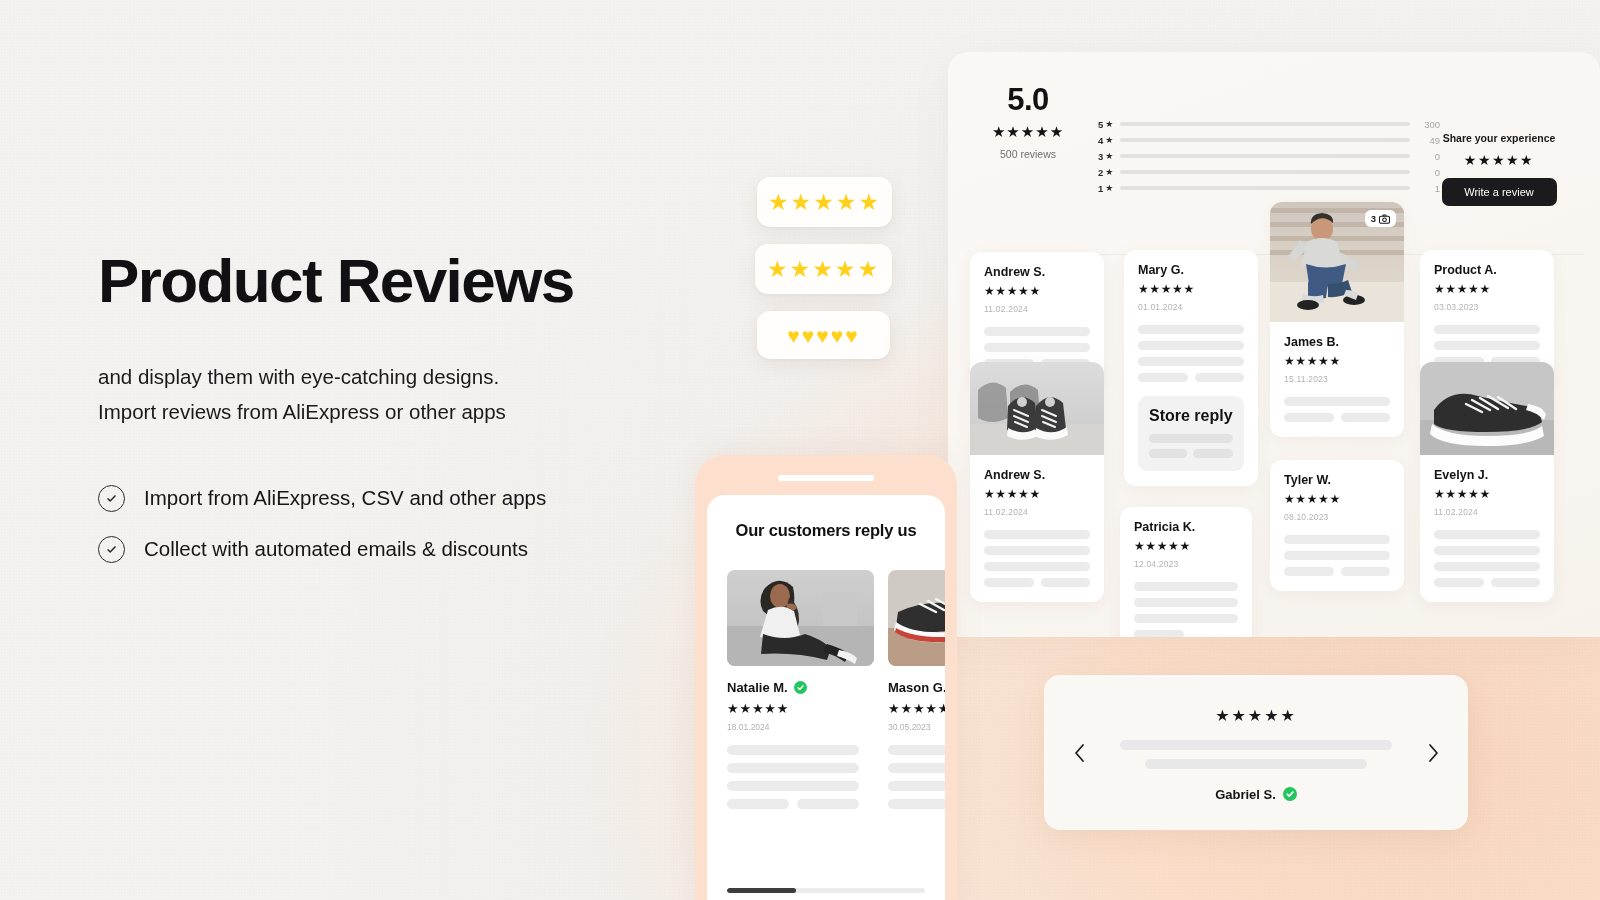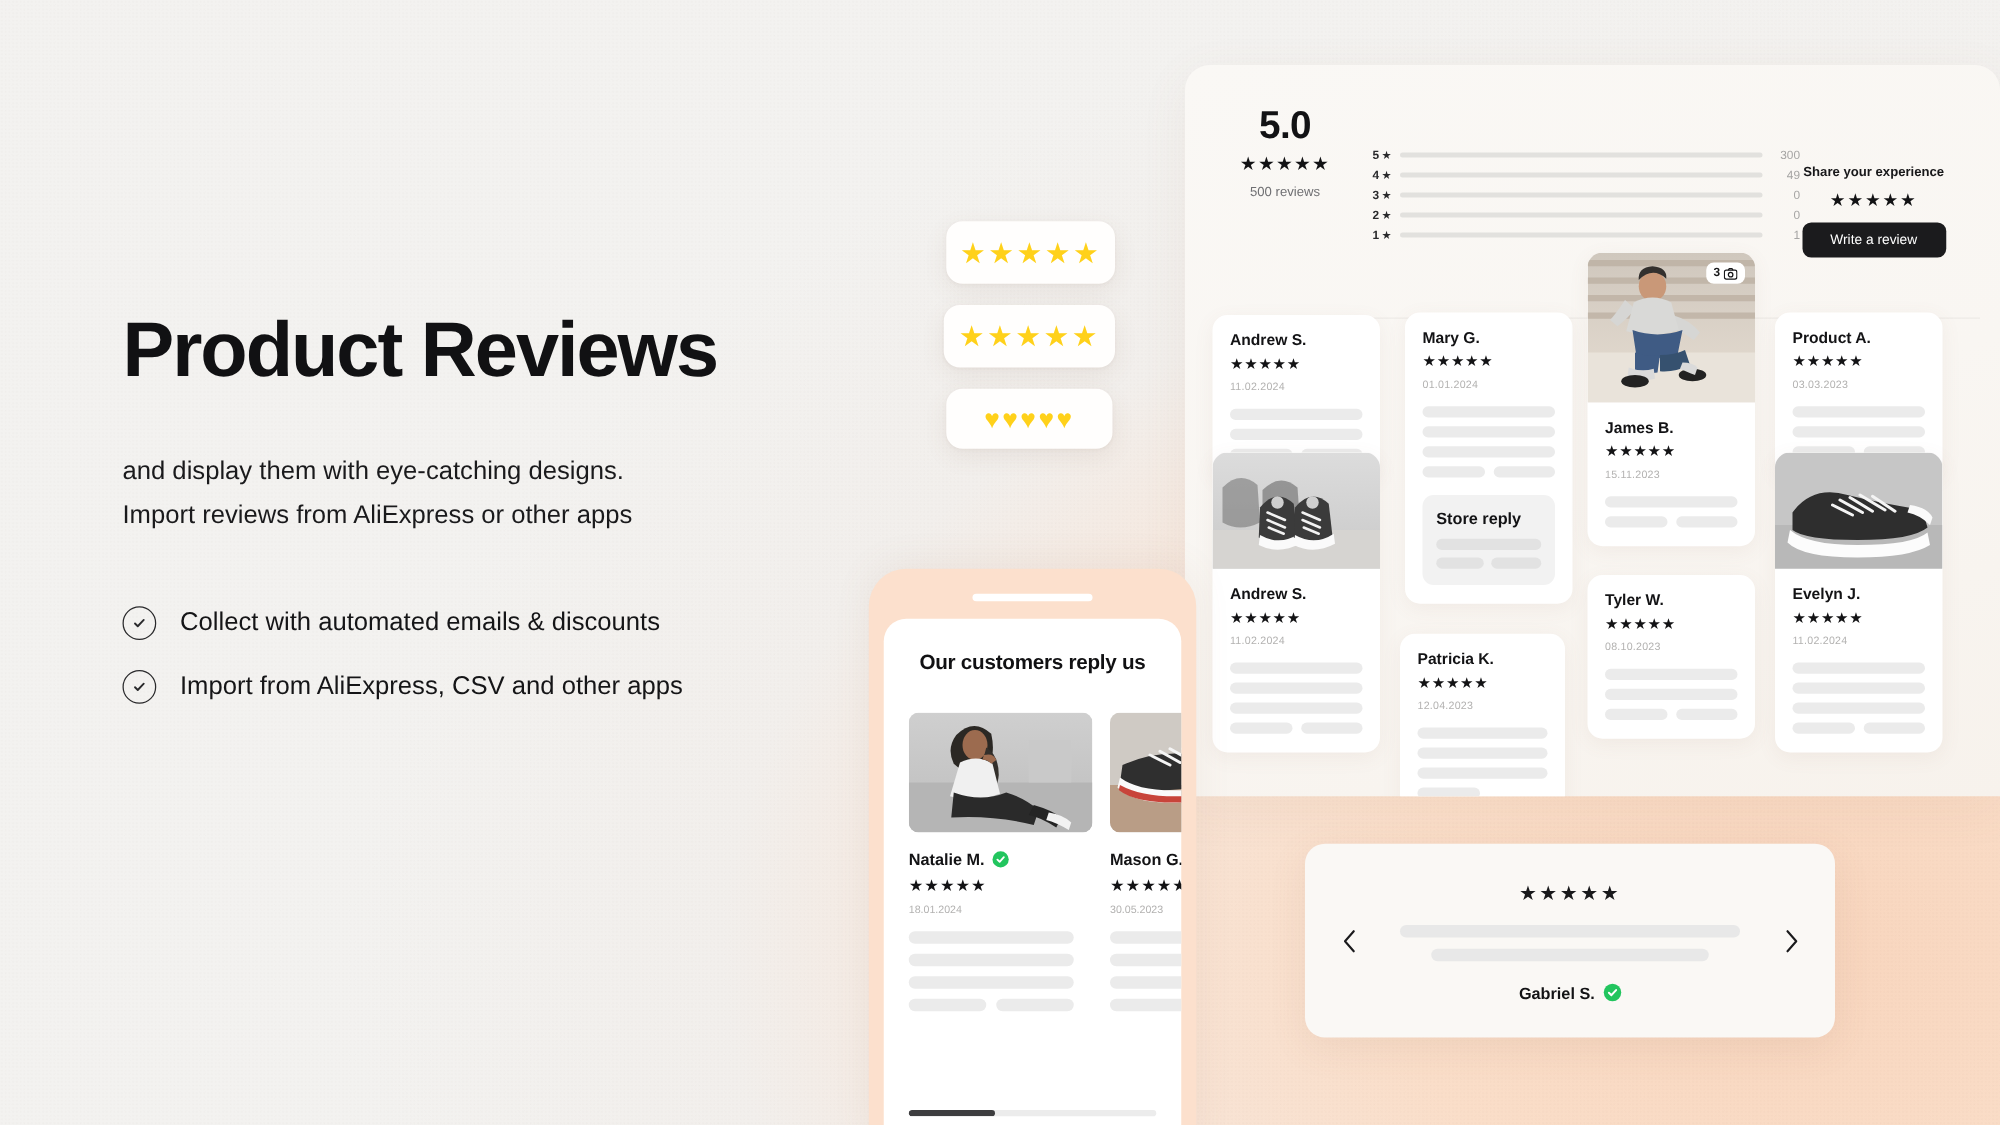--- a/index.html
+++ b/index.html
@@ -102,21 +102,21 @@
   .photo { width: 100%; display: block; position: relative; }
   .photo svg { display: block; width: 100%; height: 100%; }
   .photo-badge {
     position: absolute; right: 8px; top: 8px; background: #fff; border-radius: 6px;
     font-size: 9.5px; font-weight: 600; color: #161618; padding: 3px 6px;
     display: flex; align-items: center; gap: 3px;
   }
   .store-reply {
     margin-top: 14px; background: #f2f2f2; border-radius: 9px; padding: 11px 11px 13px;
   }
-  .sr-title { font-size: 13px; font-weight: 700; color: #131315; }
+  .sr-title { font-size: 16px; font-weight: 700; color: #131315; }
   .sr-lines { margin-top: 9px; display: flex; flex-wrap: wrap; gap: 6px; }
   .sr-lines .ln { background: #e2e2e2; }
 
   .vcheck { width: 11px; height: 11px; border-radius: 50%; background: #22C55E; display: inline-flex; align-items: center; justify-content: center; }
   .vcheck svg { display: block; }
 
   
   #verified-tip {
     position: absolute; left: 1194px; top: 455px; z-index: 12;
     background: #fff; border-radius: 11px; padding: 9px 16px 9px 11px;
@@ -181,29 +181,29 @@
       <div>and display them with eye-catching designs.</div>
       <div>Import reviews from AliExpress or other apps</div>
     </div>
     <div class="bullets">
       <div class="bullet">
         <span class="b-icon">
           <svg width="13" height="13" viewBox="0 0 13 13">
               <path d="M3 6.8 L5.2 9 L10 3.9" fill="none" stroke="#2a2a2c" stroke-width="1.5" stroke-linecap="round" stroke-linejoin="round"></path>
             </svg>
         </span>
-        <span class="b-text">Collect with automated emails &amp; discounts</span>
+        <span class="b-text">Import from AliExpress, CSV and other apps</span>
       </div>
       <div class="bullet">
         <span class="b-icon">
           <svg width="13" height="13" viewBox="0 0 13 13">
               <path d="M3 6.8 L5.2 9 L10 3.9" fill="none" stroke="#2a2a2c" stroke-width="1.5" stroke-linecap="round" stroke-linejoin="round"></path>
             </svg>
         </span>
-        <span class="b-text">Import from AliExpress, CSV and other apps</span>
+        <span class="b-text">Collect with automated emails &amp; discounts</span>
       </div>
     </div>
   </div>
 
   <div class="badge" id="badge-round">
     <span>★★★★★</span>
   </div>
   <div class="badge" id="badge-sharp">
     <span>★★★★★</span>
   </div>

